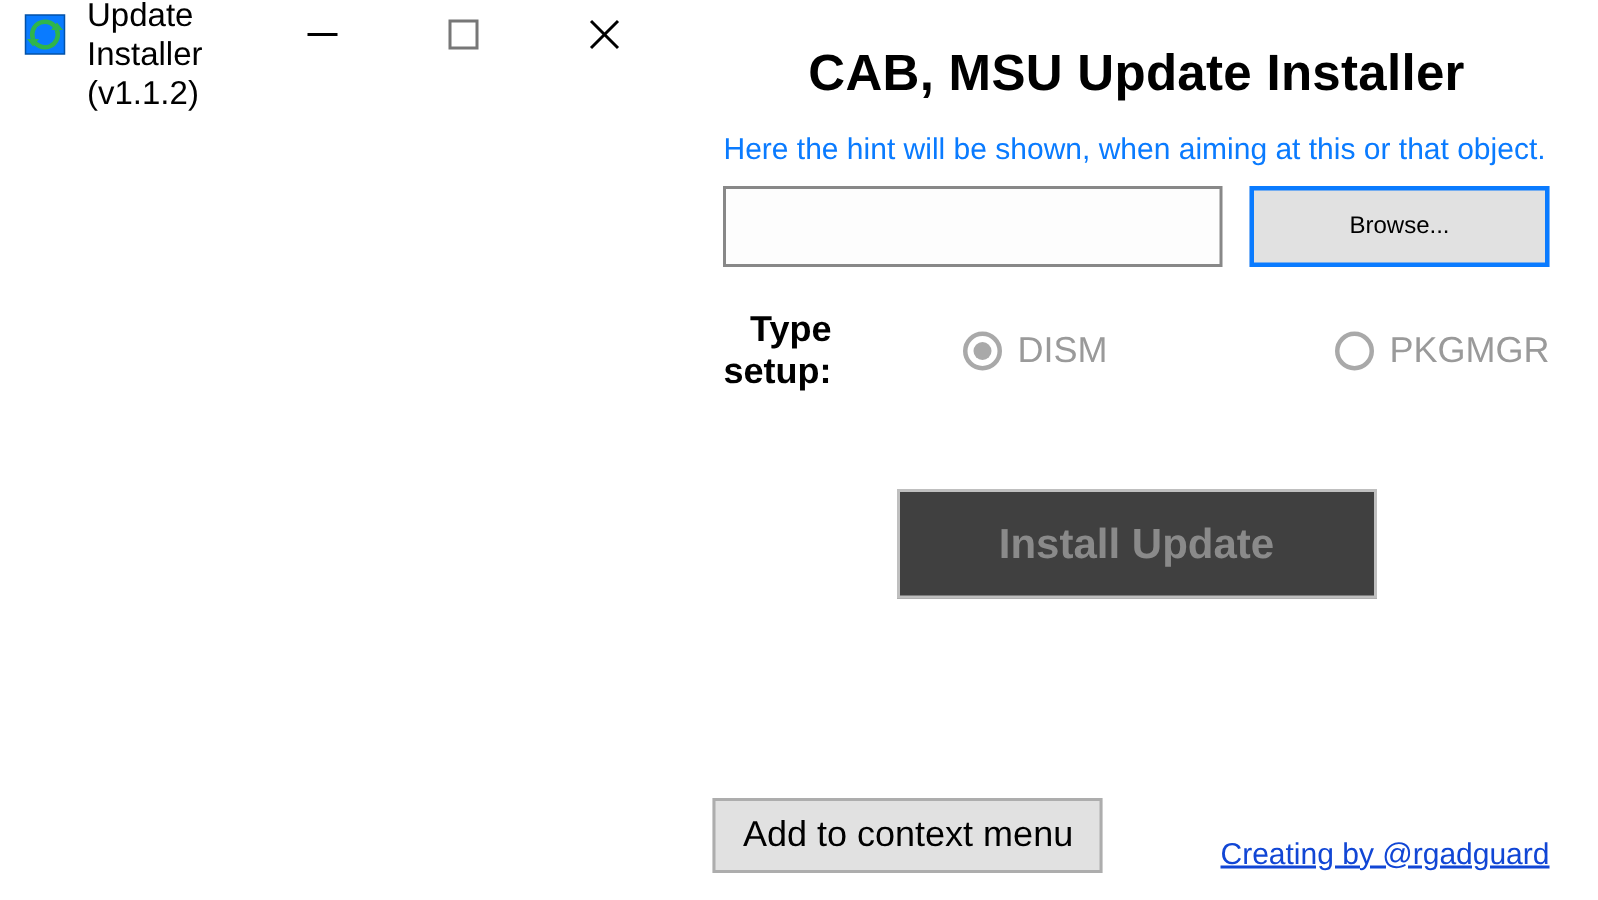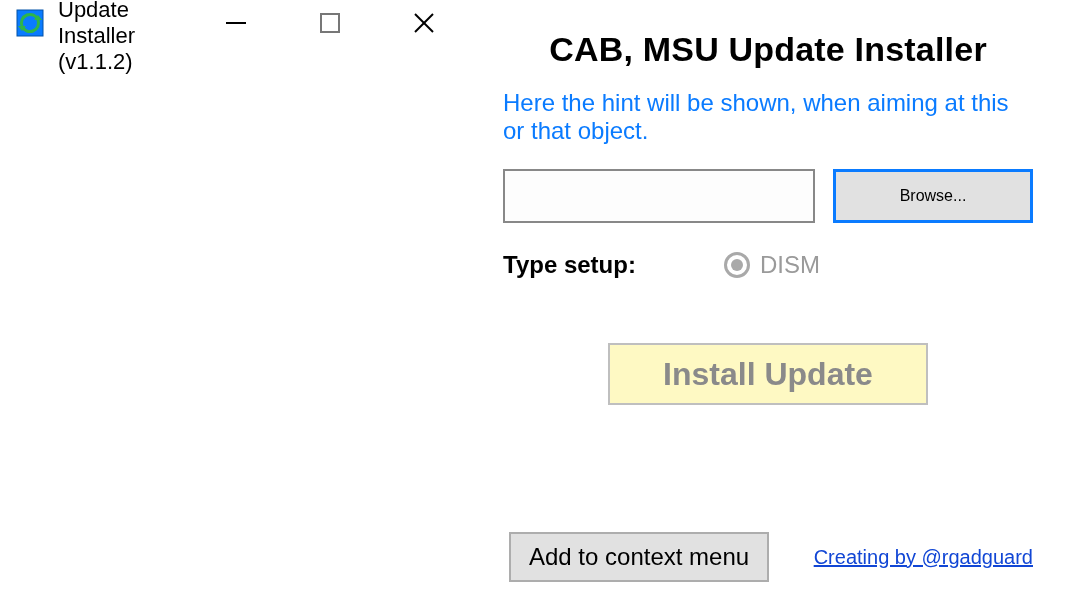--- a/index.html
+++ b/index.html
@@ -76,22 +76,22 @@
       text-align: center;
       font-weight: 700;
       font-size: 34px;
       color: #000;
       margin-top: 6px;
       margin-bottom: 20px;
       letter-spacing: 0.2px;
     }
     .hint {
       color: #0a7bff;
-      font-size: 24px;
-      margin-bottom: 24px;
+      font-size: 20px;
+      margin-bottom: 12px;
     }
     .file-row {
       display: flex;
       gap: 18px;
       margin-bottom: 28px;
     }
     .file-input {
       flex: 1;
       height: 54px;
       background: #fdfdfd;
@@ -141,35 +141,35 @@
       width: 12px;
       height: 12px;
       background: #a9a9a9;
       border-radius: 50%;
     }
     .radio-group.second { margin-left: 120px; }
     .install-btn {
       align-self: center;
       margin-top: 64px;
       width: 320px;
-      height: 62px;
-      background: #fef9c3;
+      height: 73px;
+      background: #404040;
       border: 2px solid #bfbfbf;
-      font-size: 32px;
+      font-size: 28px;
       font-weight: 600;
       color: #8a8a8a;
     }
     .footer {
       position: absolute;
       bottom: 18px;
-      left: 38px;
+      left: 25px;
       right: 32px;
       display: flex;
       justify-content: space-between;
-      align-items: center;
+      align-items: flex-end;
     }
     .context-btn {
       height: 50px;
       padding: 0 18px;
       background: #e1e1e1;
       border: 2px solid #adadad;
       font-size: 24px;
       color: #000;
       cursor: pointer;
     }
@@ -215,20 +215,24 @@
       <input class="file-input" type="text" value="" style="">
       <button class="browse-btn">Browse...</button>
     </div>
 
     <div class="type-row">
       <span class="type-label">Type setup:</span>
       <span class="radio-group">
         <span class="radio checked"></span>
         <span>DISM</span>
       </span>
+      <span class="radio-group second">
+        <span class="radio"></span>
+        <span>PKGMGR</span>
+      </span>
     </div>
 
     <button class="install-btn">Install Update</button>
 
     <div class="footer">
       <button class="context-btn">Add to context menu</button>
       <span class="credit-link">Creating by @rgadguard</span>
     </div>
   </div>
 </div>

